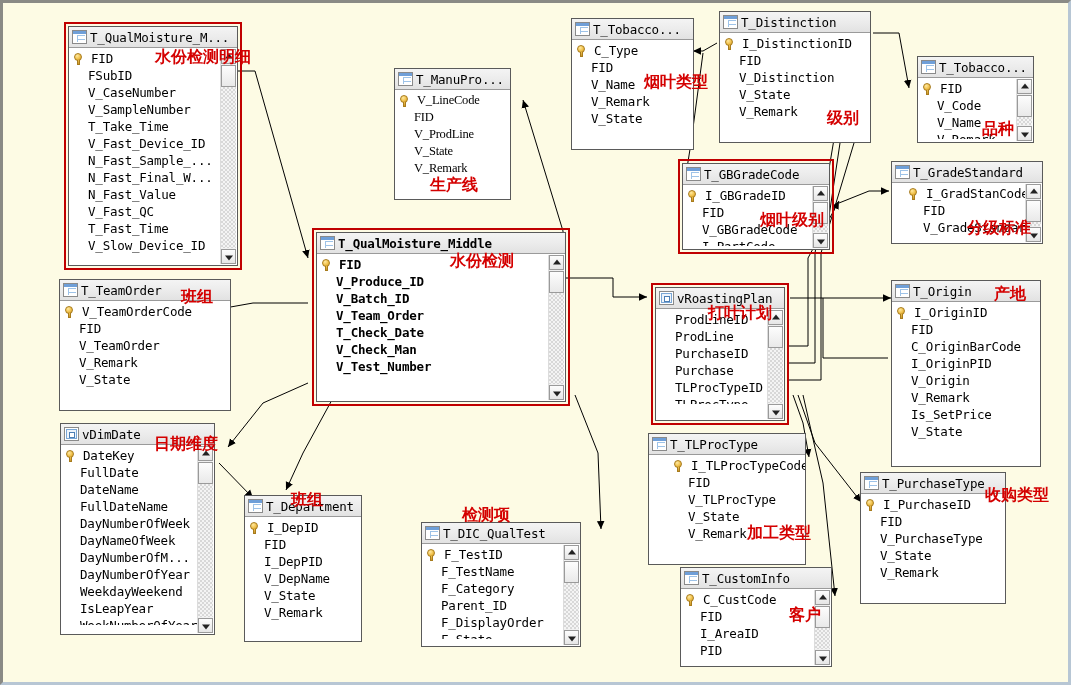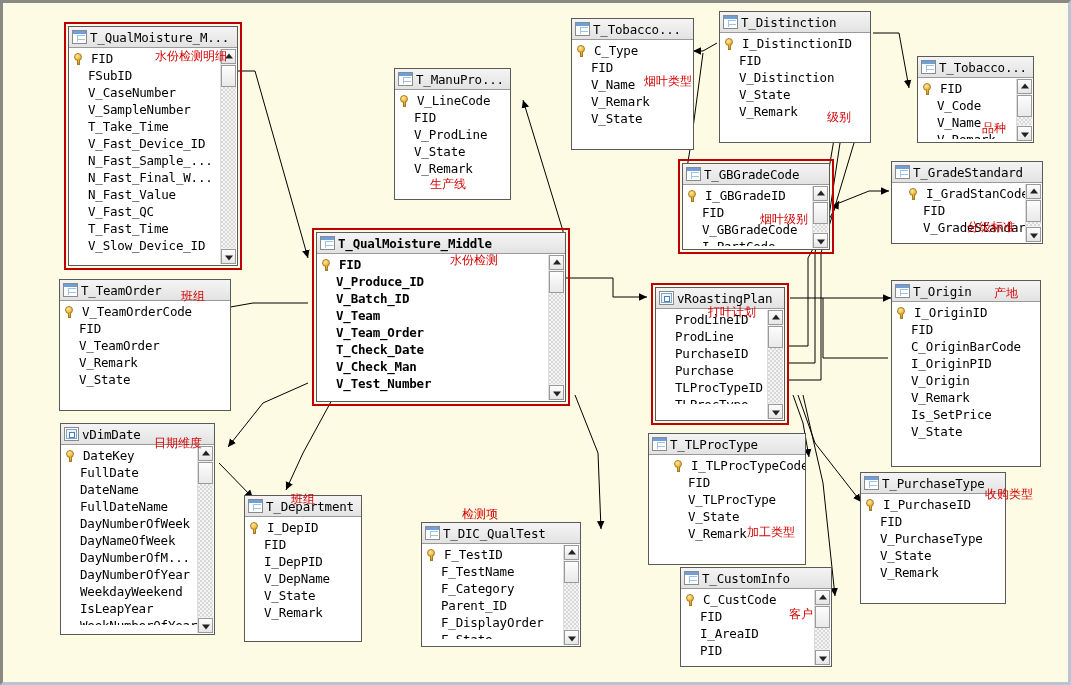--- a/index.html
+++ b/index.html
@@ -216,22 +216,22 @@
     bottom: 16px;
     background:
       repeating-conic-gradient(#d8d8d8 0% 25%, #f4f4f4 0% 50%) 0 0/4px 4px;
   }
 
   
   .zh {
     position: absolute;
     color: #d40000;
     font-family: "DejaVu Sans", "Liberation Sans", sans-serif;
-    font-size: 12px;
-    font-weight: 400;
+    font-size: 16px;
+    font-weight: 700;
     white-space: nowrap;
     line-height: 13px;
     letter-spacing: 0px;
   }
 </style>
 </head>
 <body>
 
 <div id="diagram-frame">
   <div id="canvas">
@@ -355,21 +355,21 @@
         </div>
       </div>
     </div>
     <div class="zh" style="left:152px;top:47px;">水份检测明细</div>
 
     <div class="node" style="left:391px;top:65px;width:117px;">
       <div class="titlebar">
         <span class="ico ico-table"></span>
         <span class="tname">T_ManuPro...</span>
       </div>
-      <div class="body" style="height:105px;">
+      <div class="body" style="height:105px;font-family:Liberation Serif, serif;">
         <div class="rows">
           <div class="row">
               <span class="ico ico-key"></span>
               <span class="rname">V_LineCode</span>
             </div>
           <div class="row">
               <span class="ico-blank"></span>
               <span class="rname">FID</span>
             </div>
           <div class="row">
@@ -577,24 +577,20 @@
           <div class="row">
               <span class="ico-blank"></span>
               <span class="rname">V_Produce_ID</span>
             </div>
           <div class="row">
               <span class="ico-blank"></span>
               <span class="rname">V_Batch_ID</span>
             </div>
           <div class="row">
               <span class="ico-blank"></span>
-              <span class="rname">V_Team</span>
-            </div>
-          <div class="row">
-              <span class="ico-blank"></span>
               <span class="rname">V_Team_Order</span>
             </div>
           <div class="row">
               <span class="ico-blank"></span>
               <span class="rname">T_Check_Date</span>
             </div>
           <div class="row">
               <span class="ico-blank"></span>
               <span class="rname">V_Check_Man</span>
             </div>

